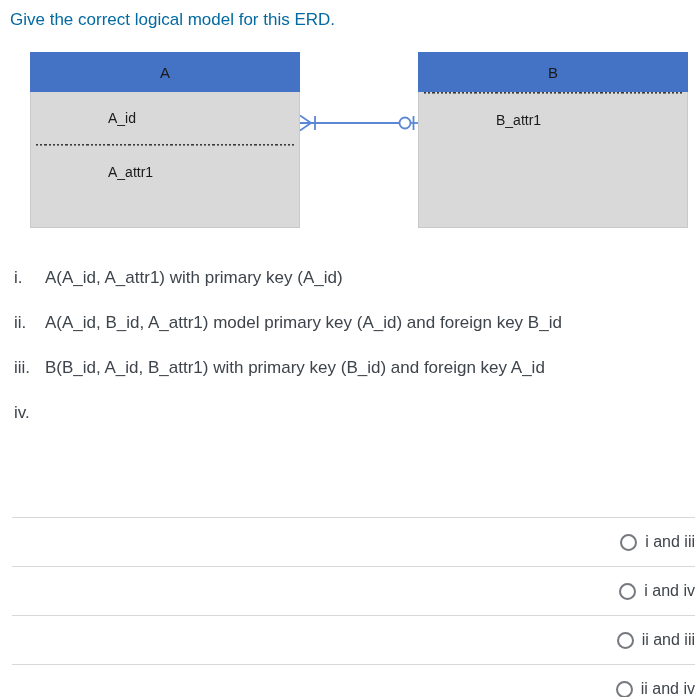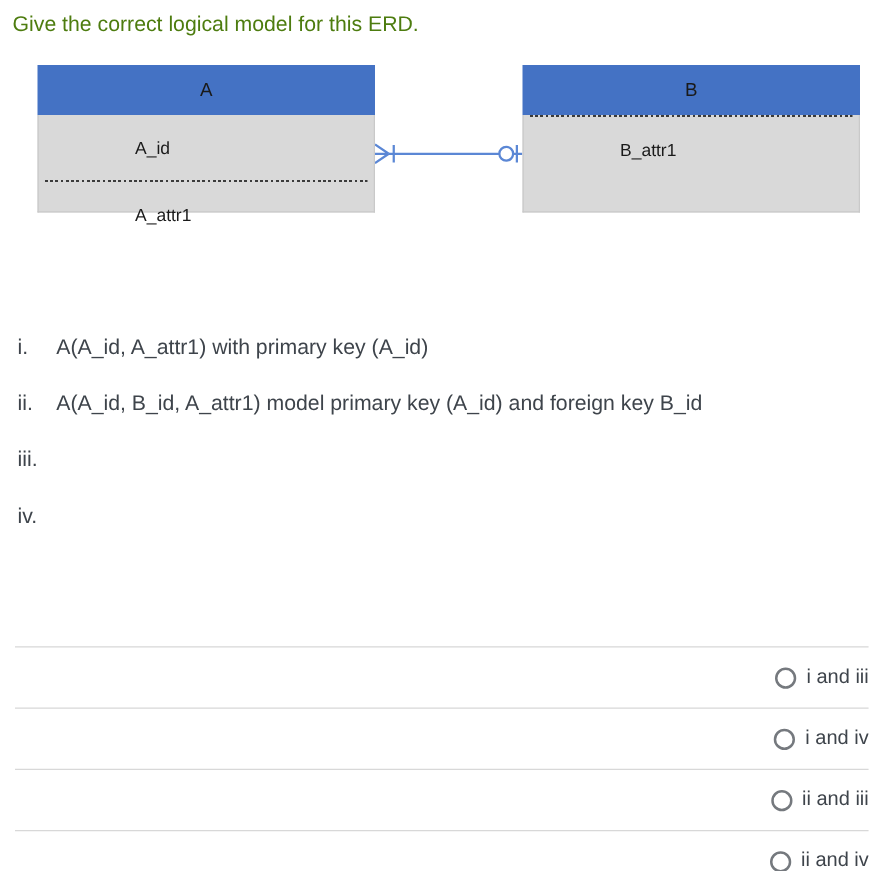--- a/index.html
+++ b/index.html
@@ -11,36 +11,36 @@
     font-family: "Liberation Sans", sans-serif;
     color: #3e444b;
   }
 
   
   .q-title {
     position: absolute;
     left: 10px; top: 10px;
     font-size: 17px;
     font-weight: 400;
-    color: #4d7c0f;
+    color: #0369a1;
   }
 
   
   .erd-wrap { position: absolute; left: 0; top: 52px; width: 695px; height: 146px; }
   .entity { position: absolute; top: 0; width: 270px; height: 146px; }
   .entity-a { left: 30px; }
   .entity-b { left: 418px; }
   .entity-header {
     height: 40px;
     background: #4472c4;
     display: flex; align-items: center; justify-content: center;
     font-size: 15px; color: #1a1a1a;
   }
   .entity-body {
-    height: 78px;
+    height: 136px;
     background: #d9d9d9;
     border: 1px solid #c9c9c9;
     border-top: none;
   }
   .attr-row {
     height: 52px;
     display: flex; align-items: center;
     padding-left: 77px;
     font-size: 14px; color: #1a1a1a;
   }
@@ -128,20 +128,21 @@
   <div class="model-row">
     <span class="model-num">i.</span>
     <span class="model-text">A(A_id, A_attr1) with primary key (A_id)</span>
   </div>
   <div class="model-row">
     <span class="model-num">ii.</span>
     <span class="model-text">A(A_id, B_id, A_attr1) model primary key (A_id) and foreign key B_id</span>
   </div>
   <div class="model-row">
     <span class="model-num">iii.</span>
+    <span class="model-text">B(B_id, A_id, B_attr1) with primary key (B_id) and foreign key A_id</span>
   </div>
   <div class="model-row">
     <span class="model-num">iv.</span>
   </div>
 </div>
 
 <div class="choices">
   <div class="choice-row">
     <span class="radio"></span>
     <span class="choice-label">i and iii</span>

